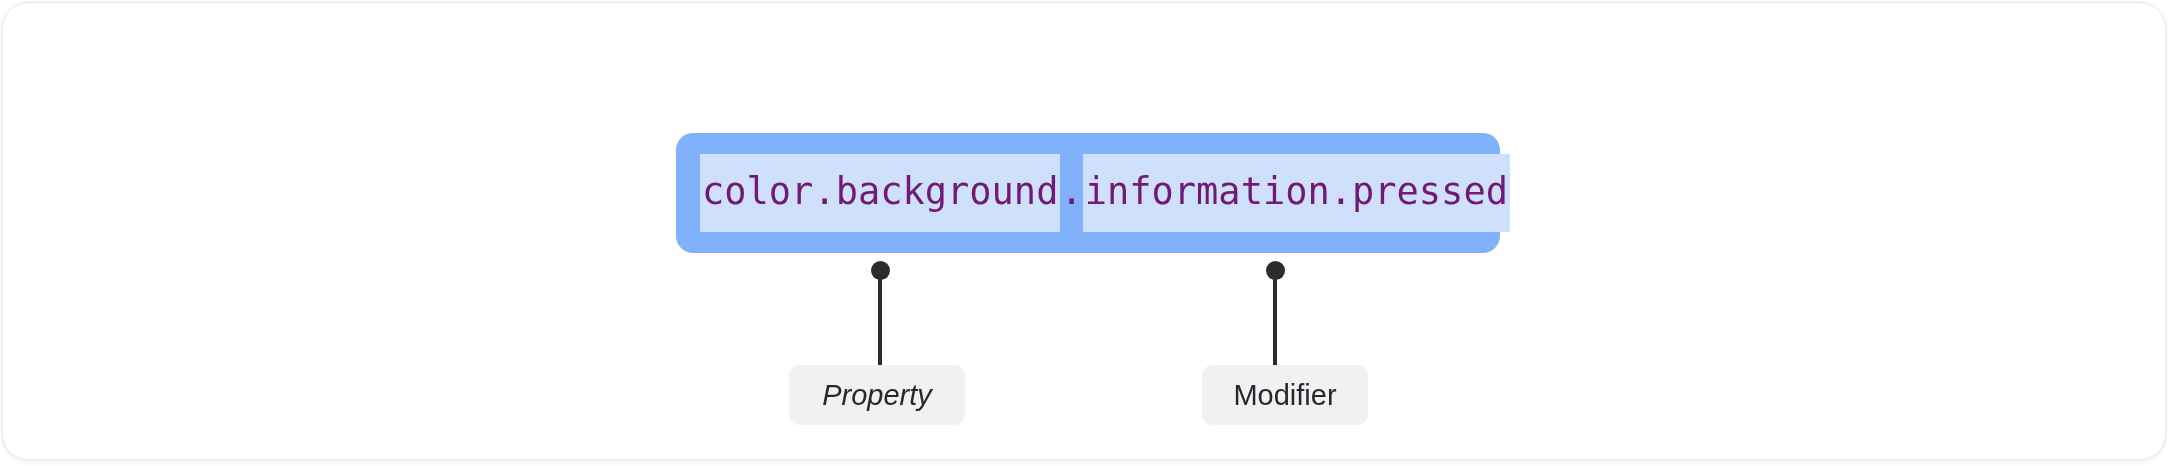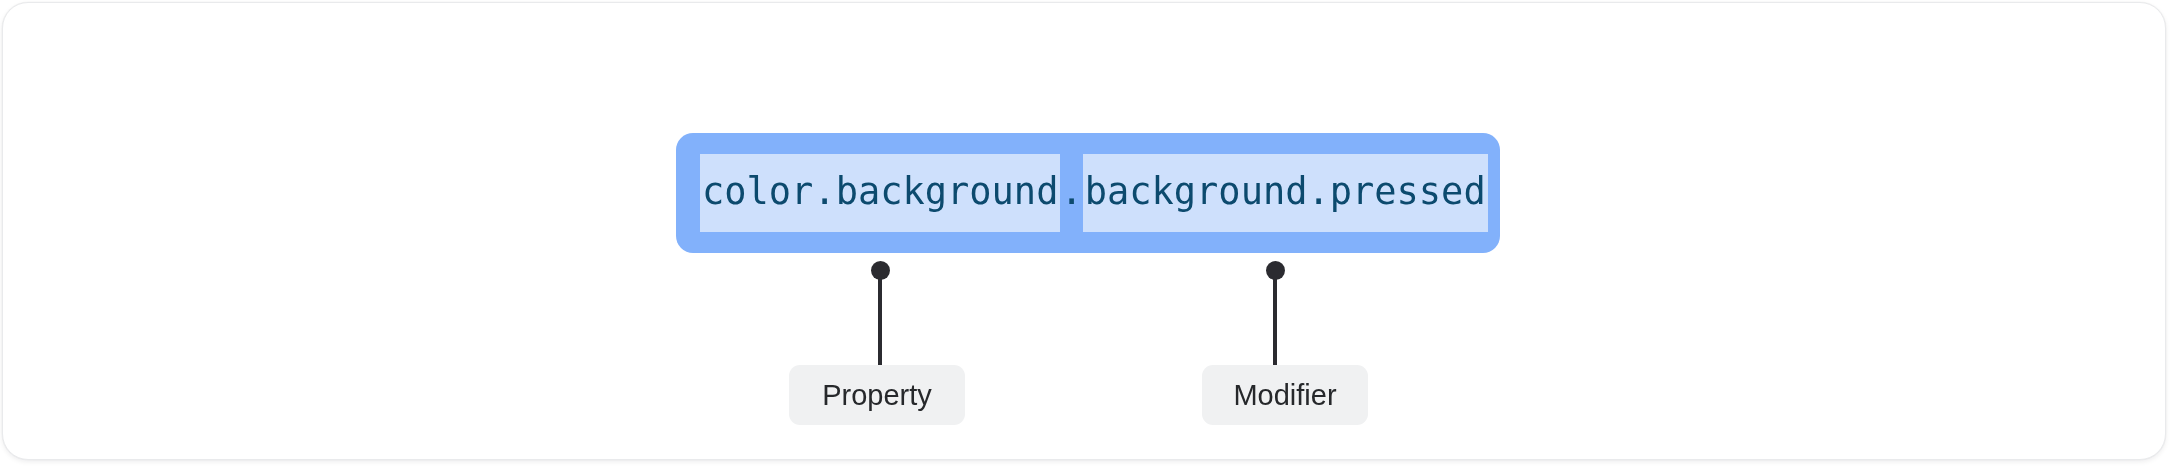--- a/index.html
+++ b/index.html
@@ -50,21 +50,21 @@
     align-items: center;
     justify-content: flex-start;
     padding: 0 24px;
   }
 
   .token-text {
     font-family: "DejaVu Sans Mono", "Liberation Mono", monospace;
     font-size: 37px;
     line-height: 74px;
     letter-spacing: 0px;
-    color: #0c4a6e;
+    color: #701a75;
     white-space: pre;
     display: flex;
     align-items: center;
     border-radius: 24px;
   }
 
   .seg {
     background: #cee0fc;
     padding: 1px 2px 3px 2px;
     display: inline-block;
@@ -103,33 +103,33 @@
     border-radius: 11px;
     display: flex;
     align-items: center;
     justify-content: center;
     color: #26282b;
     font-size: 29px;
     font-family: "Liberation Sans", sans-serif;
     box-sizing: border-box;
     padding: 0 22px;
   }
-  .label-property { left: 789px; top: 365px; min-width: 176px; }
+  .label-property { left: 789px; top: 365px; min-width: 176px; font-style: italic; }
   .label-modifier { left: 1196px; top: 365px; min-width: 166px; margin-left: 6px; }
 </style>
 </head>
 <body>
 
 <div class="figure-root">
 
   <div class="card"></div>
 
   <div class="token-pill">
     <span class="token-text">
-      <span class="seg">color.background</span><span class="sep">.</span><span class="seg">background.pressed</span>
+      <span class="seg">color.background</span><span class="sep">.</span><span class="seg">information.pressed</span>
     </span>
   </div>
 
   <div class="connector-dot conn-1-dot"></div>
   <div class="connector conn-1-line"></div>
 
   <div class="connector-dot conn-2-dot"></div>
   <div class="connector conn-2-line"></div>
 
   <div class="label-pill label-property">Property</div>

